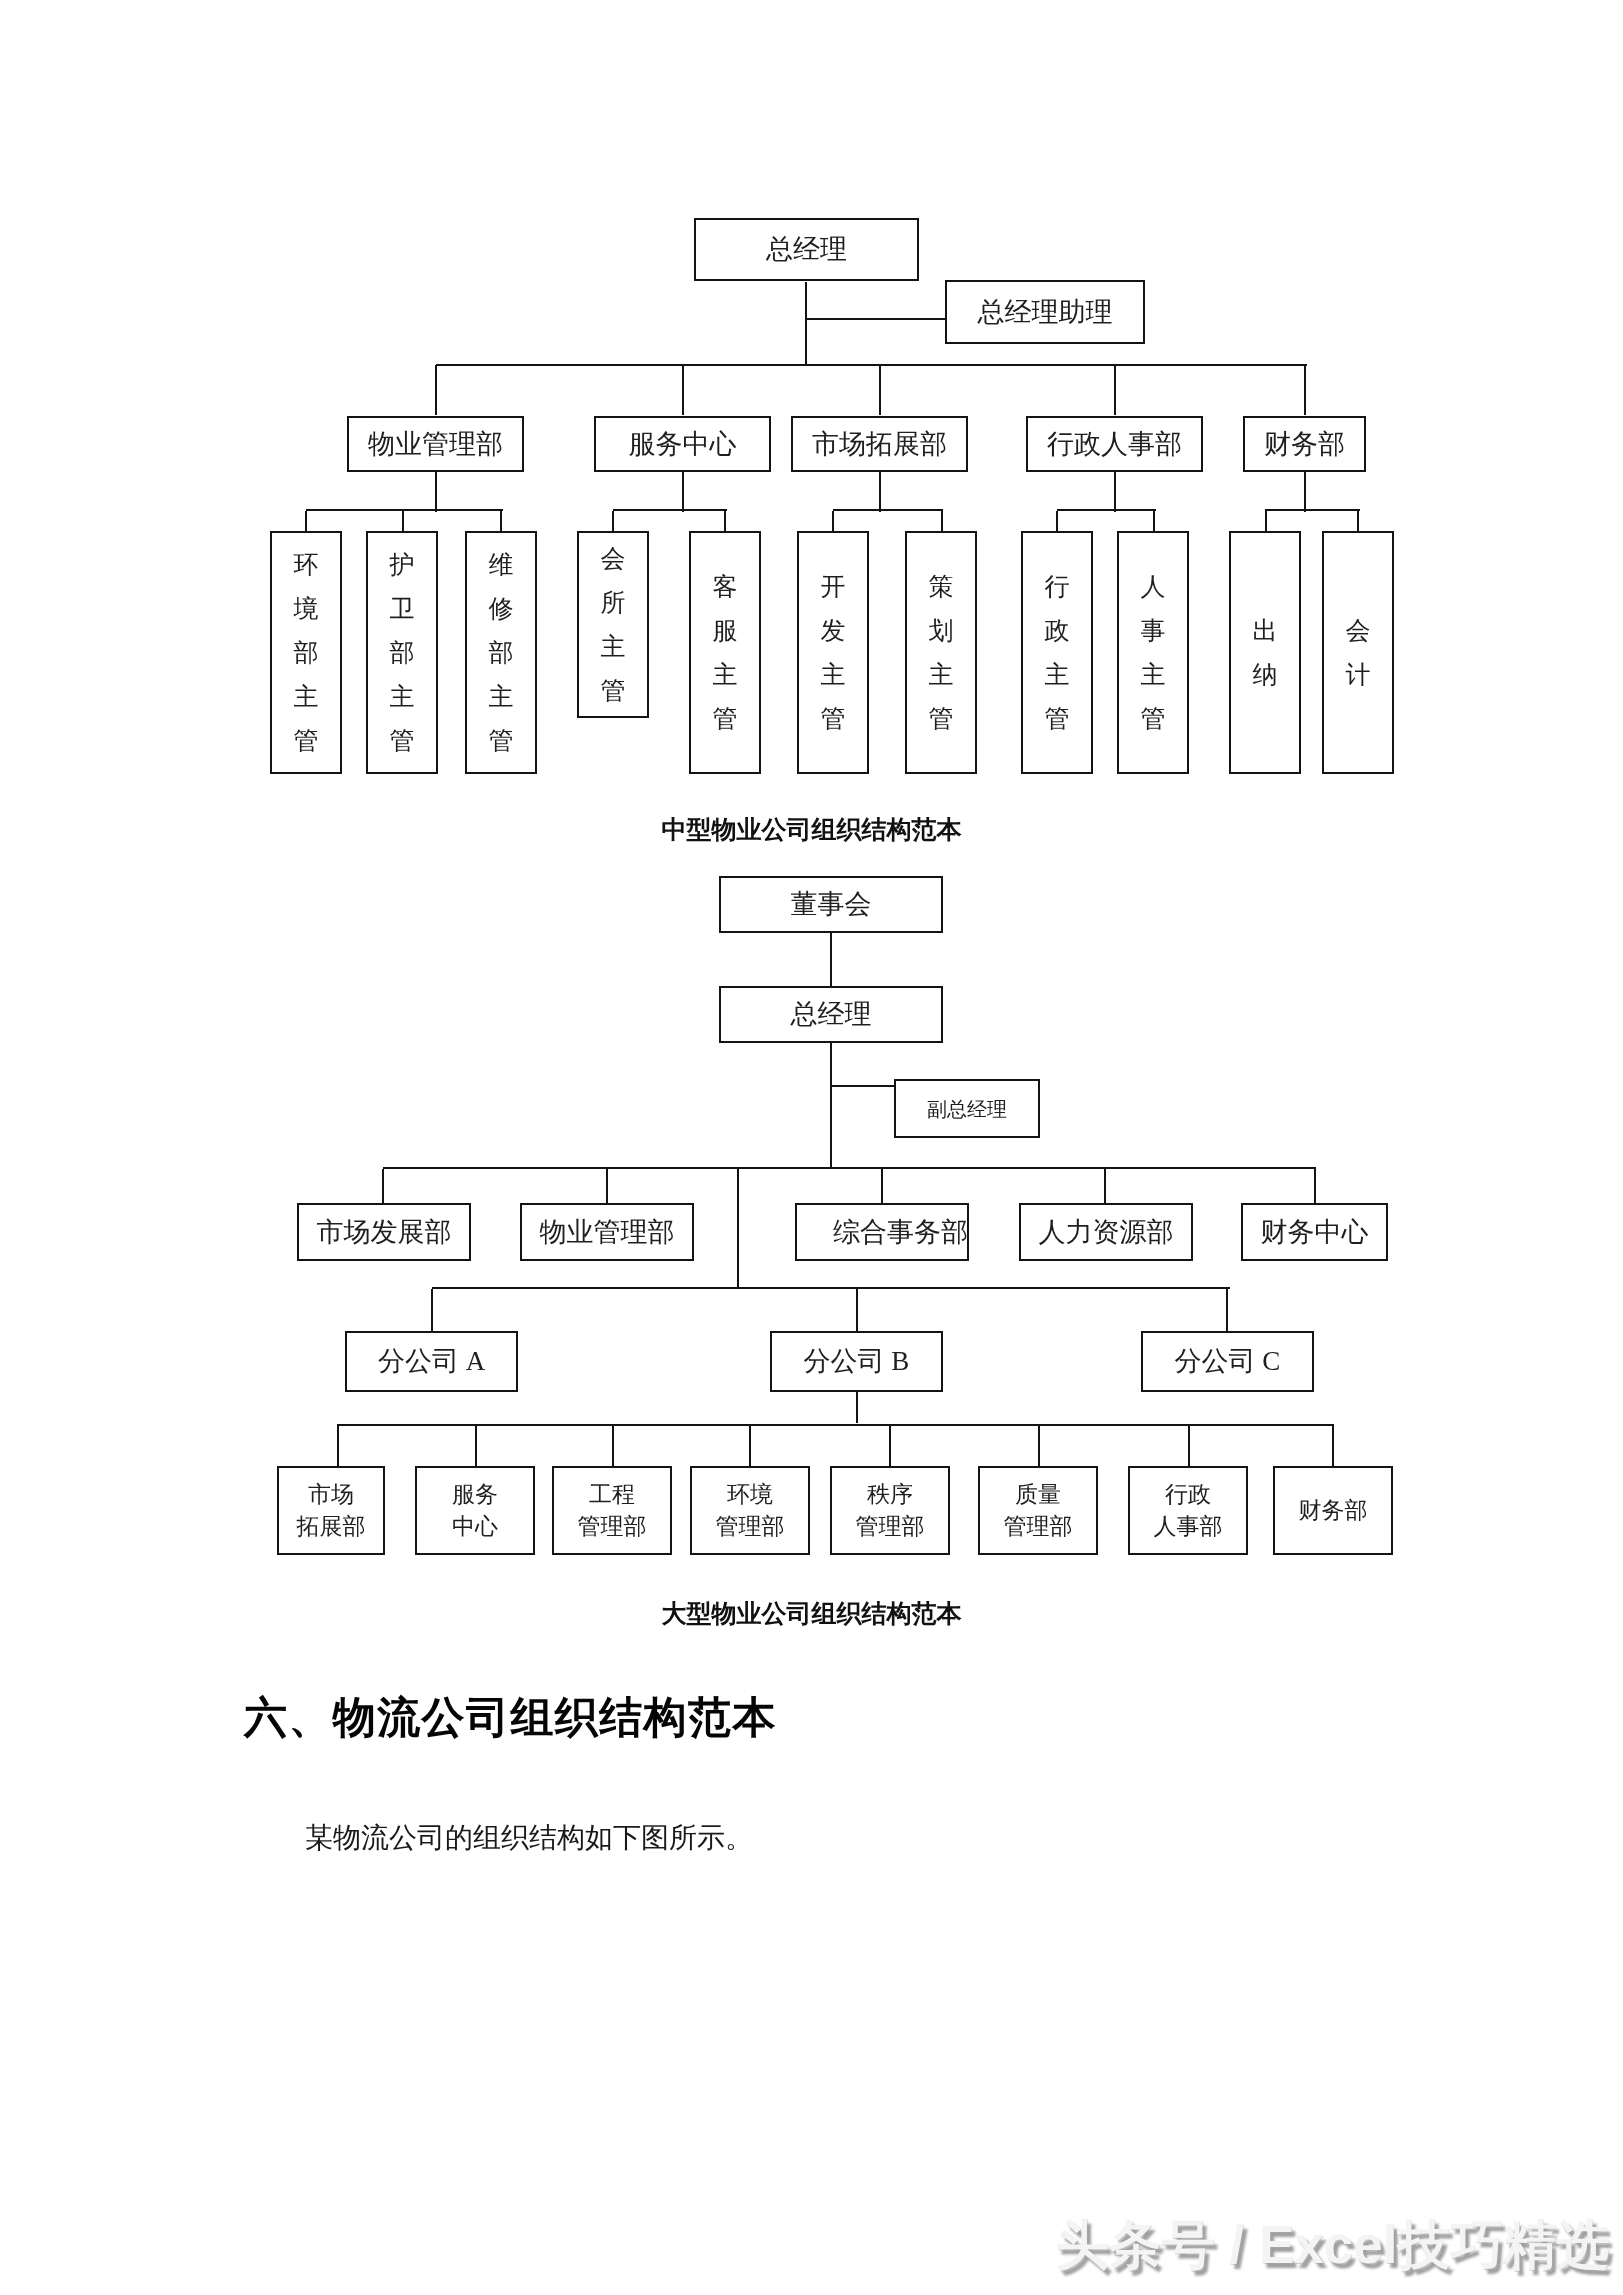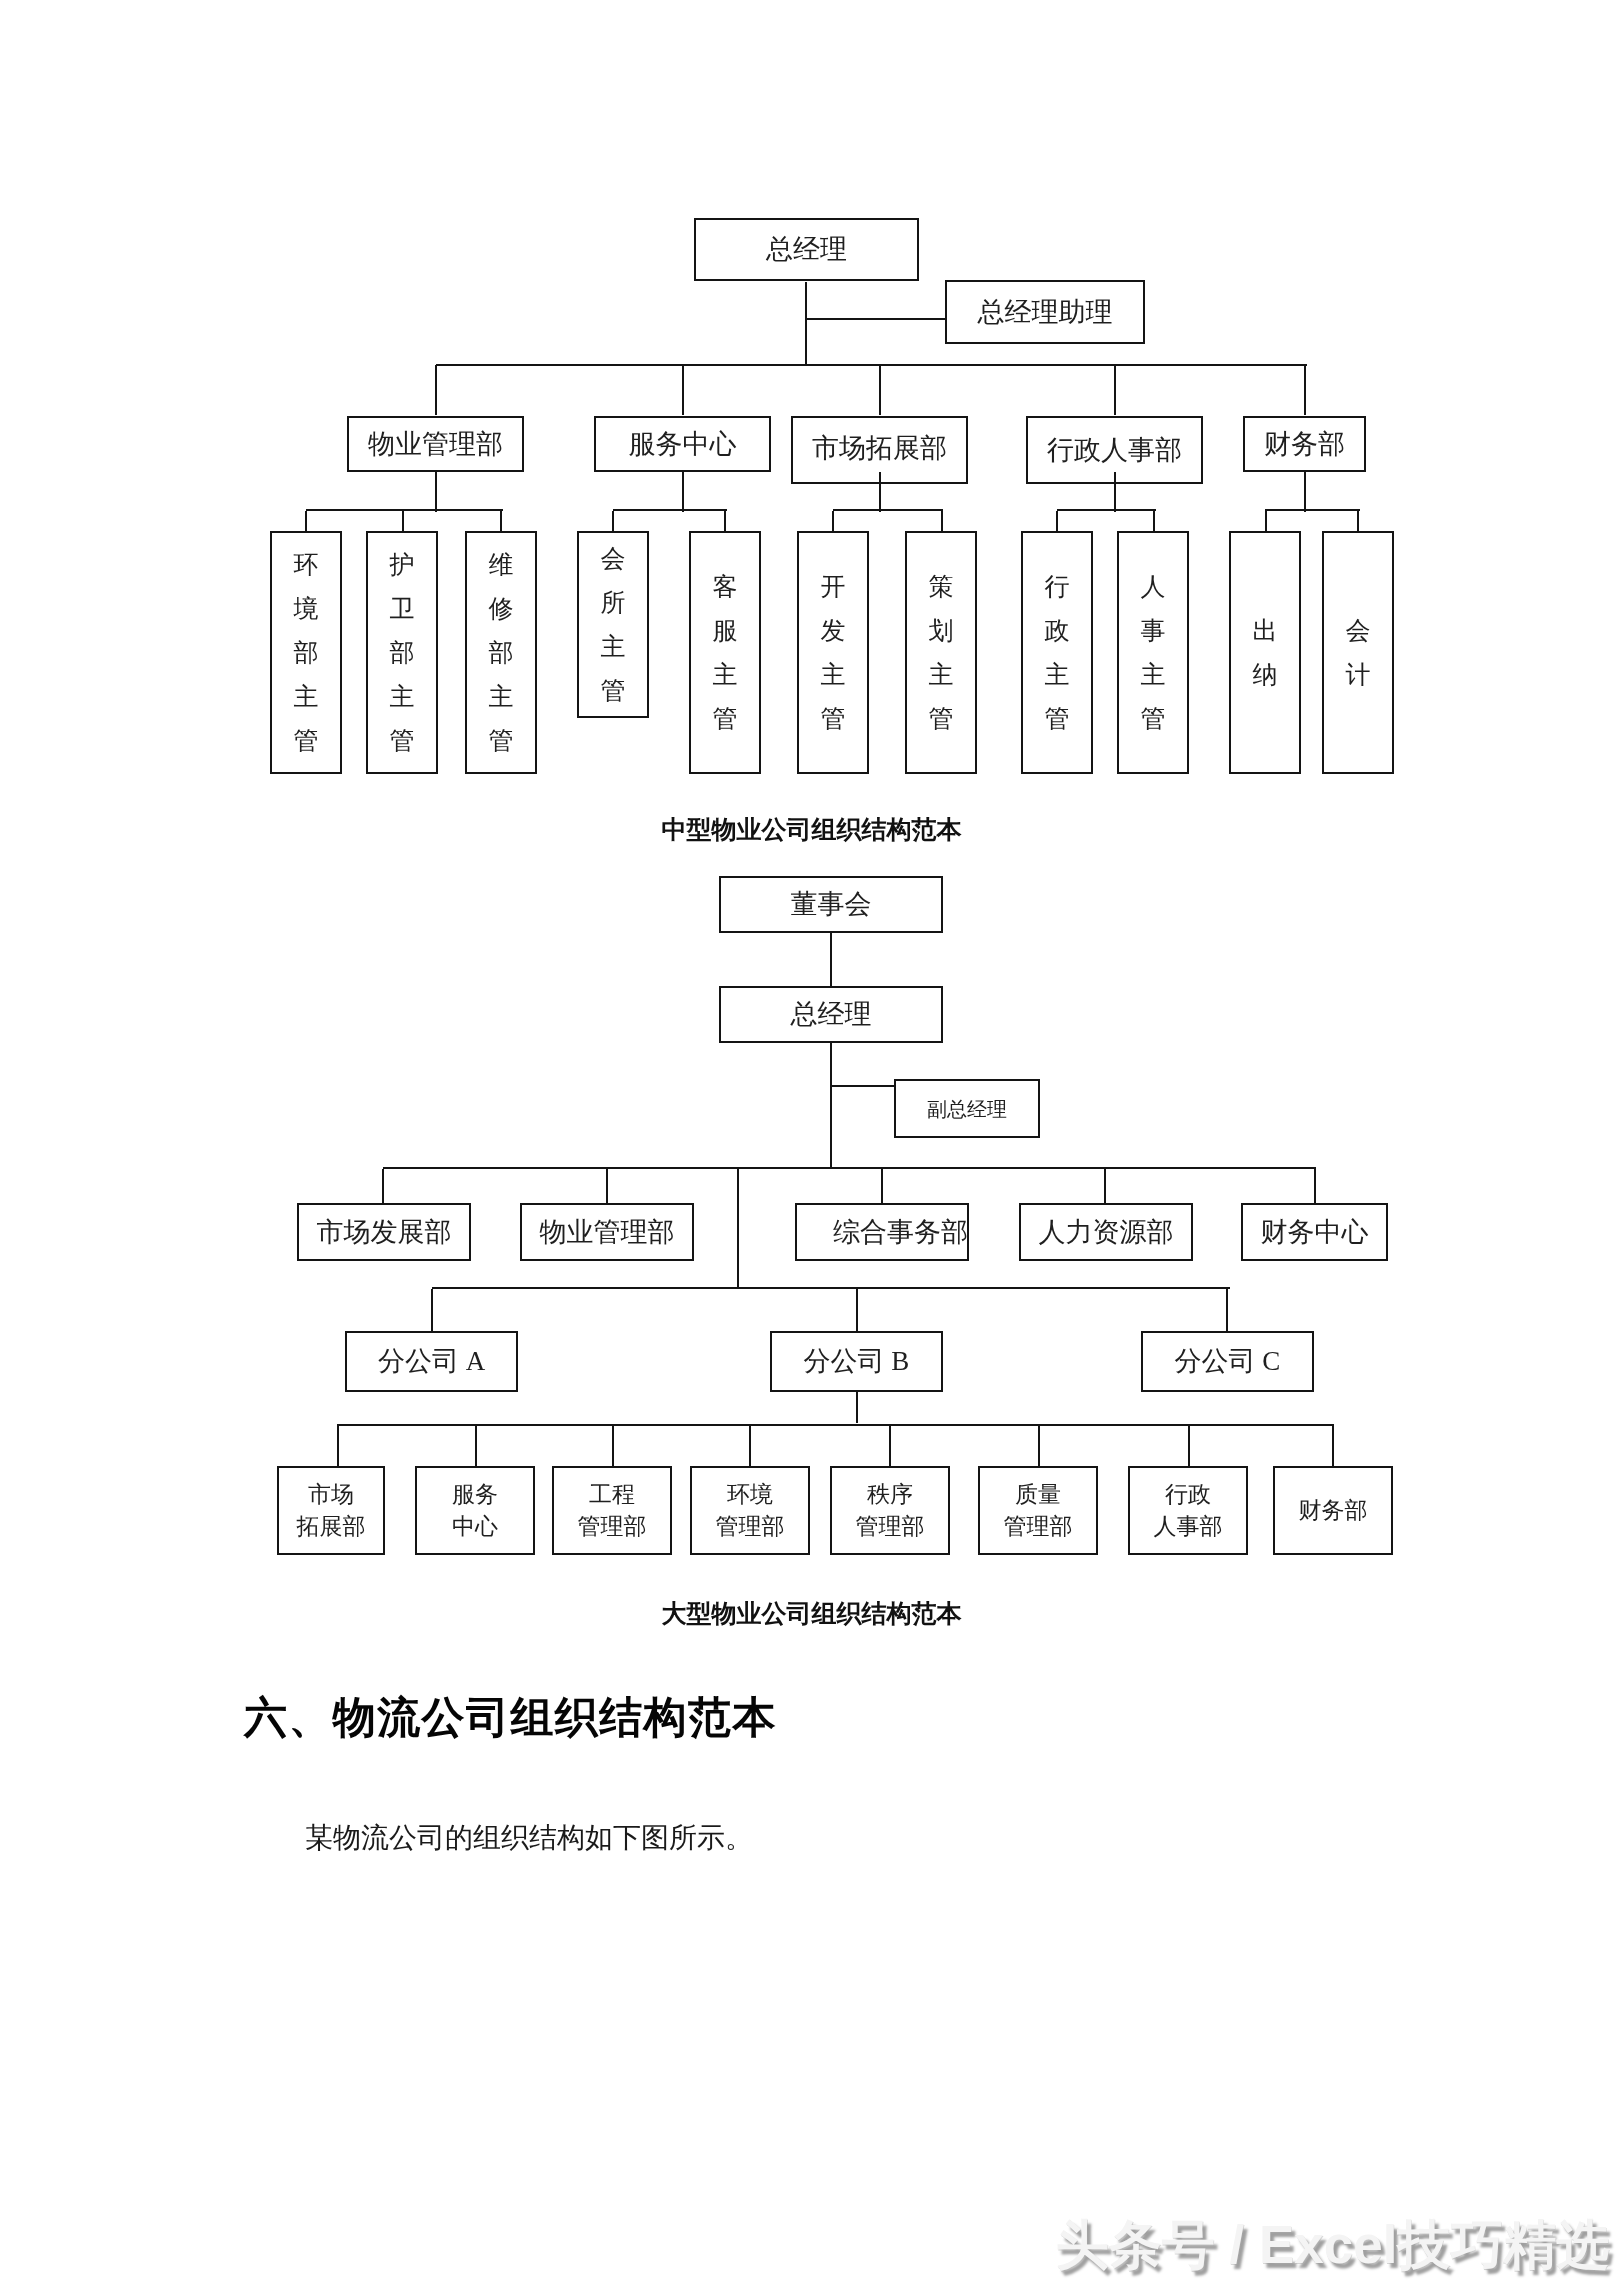--- a/index.html
+++ b/index.html
@@ -94,22 +94,22 @@
 
     <div class="hline" style="left:436px;top:364px;width:871px;"></div>
     <div class="vline" style="left:435px;top:365px;height:50px;"></div>
     <div class="vline" style="left:682px;top:365px;height:50px;"></div>
     <div class="vline" style="left:879px;top:365px;height:50px;"></div>
     <div class="vline" style="left:1114px;top:365px;height:50px;"></div>
     <div class="vline" style="left:1304px;top:365px;height:50px;"></div>
 
     <div class="node" style="left:347px;top:416px;width:177px;height:56px;">物业管理部</div>
     <div class="node" style="left:594px;top:416px;width:177px;height:56px;">服务中心</div>
-    <div class="node" style="left:791px;top:416px;width:177px;height:68px;font-family:Liberation Mono, monospace;">市场拓展部</div>
-    <div class="node" style="left:1026px;top:416px;width:177px;height:68px;">行政人事部</div>
+    <div class="node" style="left:791px;top:416px;width:177px;height:56px;">市场拓展部</div>
+    <div class="node" style="left:1026px;top:416px;width:177px;height:56px;">行政人事部</div>
     <div class="node" style="left:1243px;top:416px;width:123px;height:56px;">财务部</div>
 
     <div class="vline" style="left:435px;top:472px;height:40px;"></div>
     <div class="vline" style="left:682px;top:472px;height:40px;"></div>
     <div class="vline" style="left:879px;top:472px;height:40px;"></div>
     <div class="vline" style="left:1114px;top:472px;height:40px;"></div>
     <div class="vline" style="left:1304px;top:472px;height:40px;"></div>
 
     <div class="hline" style="left:306px;top:509px;width:197px;"></div>
     <div class="hline" style="left:613px;top:509px;width:114px;"></div>

